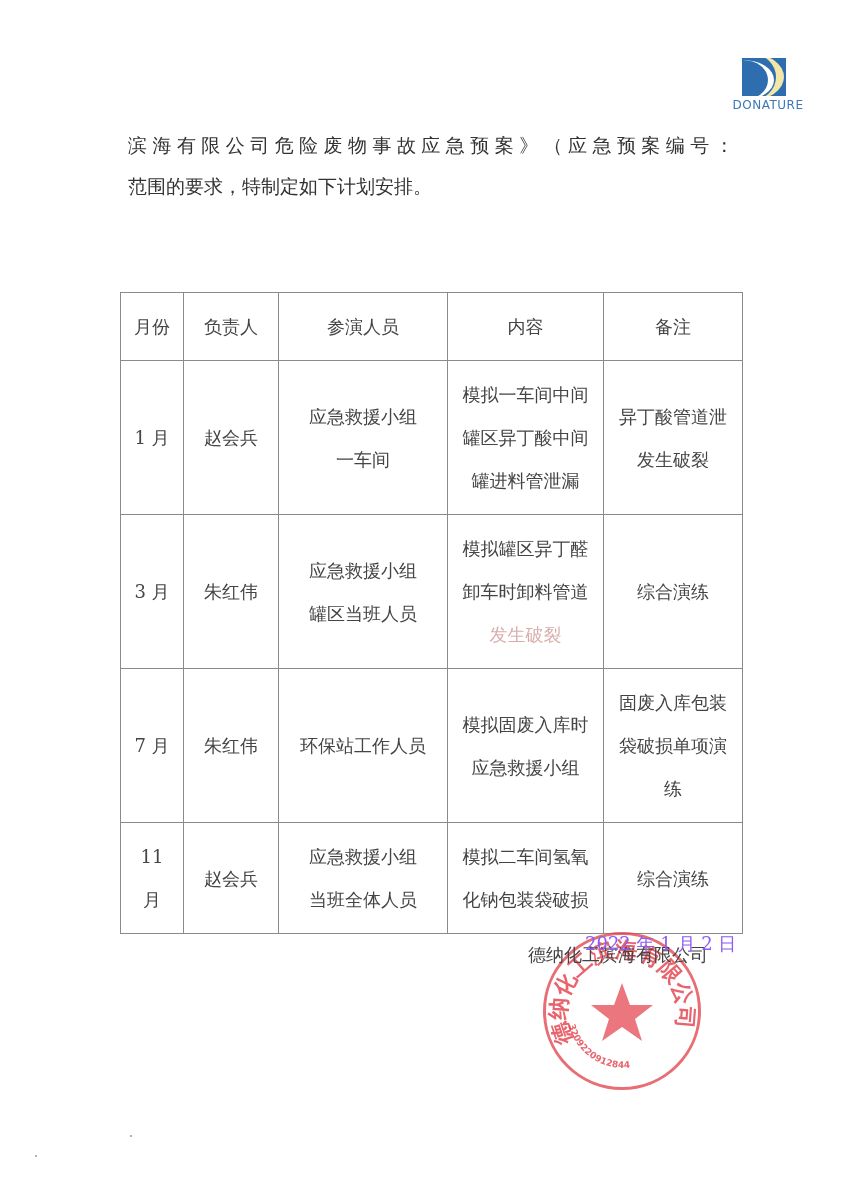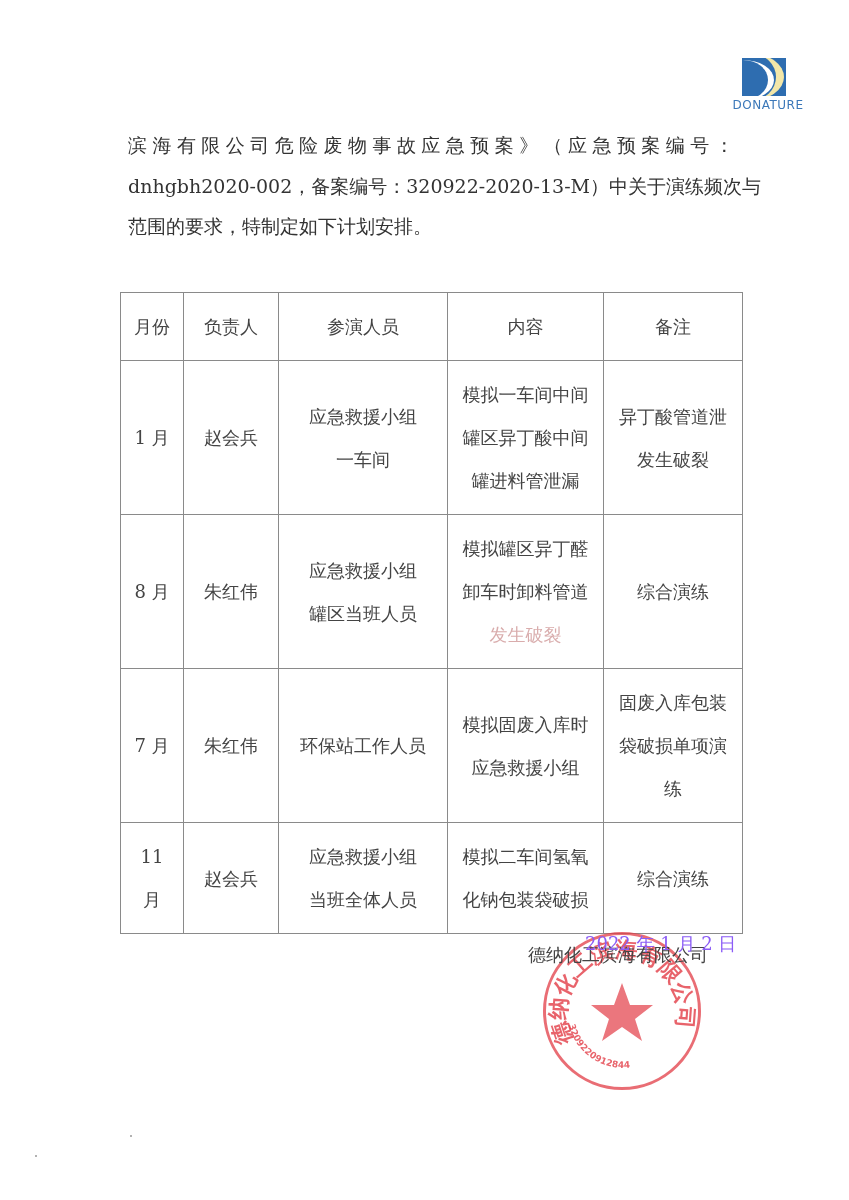--- a/index.html
+++ b/index.html
@@ -37,21 +37,20 @@
   <div class="mark">
     <div class="arc1"></div>
       <div class="arc2"></div>
 
   </div>
   <div class="word">DONATURE</div>
 </div>
 
 <div class="para">
   <span class="line justify" style="letter-spacing:4.3px;">滨海有限公司危险废物事故应急预案》（应急预案编号：</span>
-  <span class="line justify">dnhgbh2020-002，备案编号：320922-2020-13-M）中关于演练频次与</span>
   <span class="line">范围的要求，特制定如下计划安排。</span>
 </div>
 
 <table class="plan">
   <colgroup>
     <col style="width:63px">
       <col style="width:95px">
       <col style="width:169px">
       <col style="width:156px">
       <col style="width:139px">
@@ -77,21 +76,21 @@
       <div>罐区异丁酸中间</div>
       <div>罐进料管泄漏</div>
     </td>
     <td>
       <div>异丁酸管道泄</div>
       <div>发生破裂</div>
     </td>
   </tr>
 
   <tr style="height:134px">
-    <td>8 月</td>
+    <td>3 月</td>
     <td>朱红伟</td>
     <td>
       <div>应急救援小组</div>
       <div>罐区当班人员</div>
     </td>
     <td>
       <div>模拟罐区异丁醛</div>
       <div>卸车时卸料管道</div>
       <div class="faded">发生破裂</div>
     </td>

